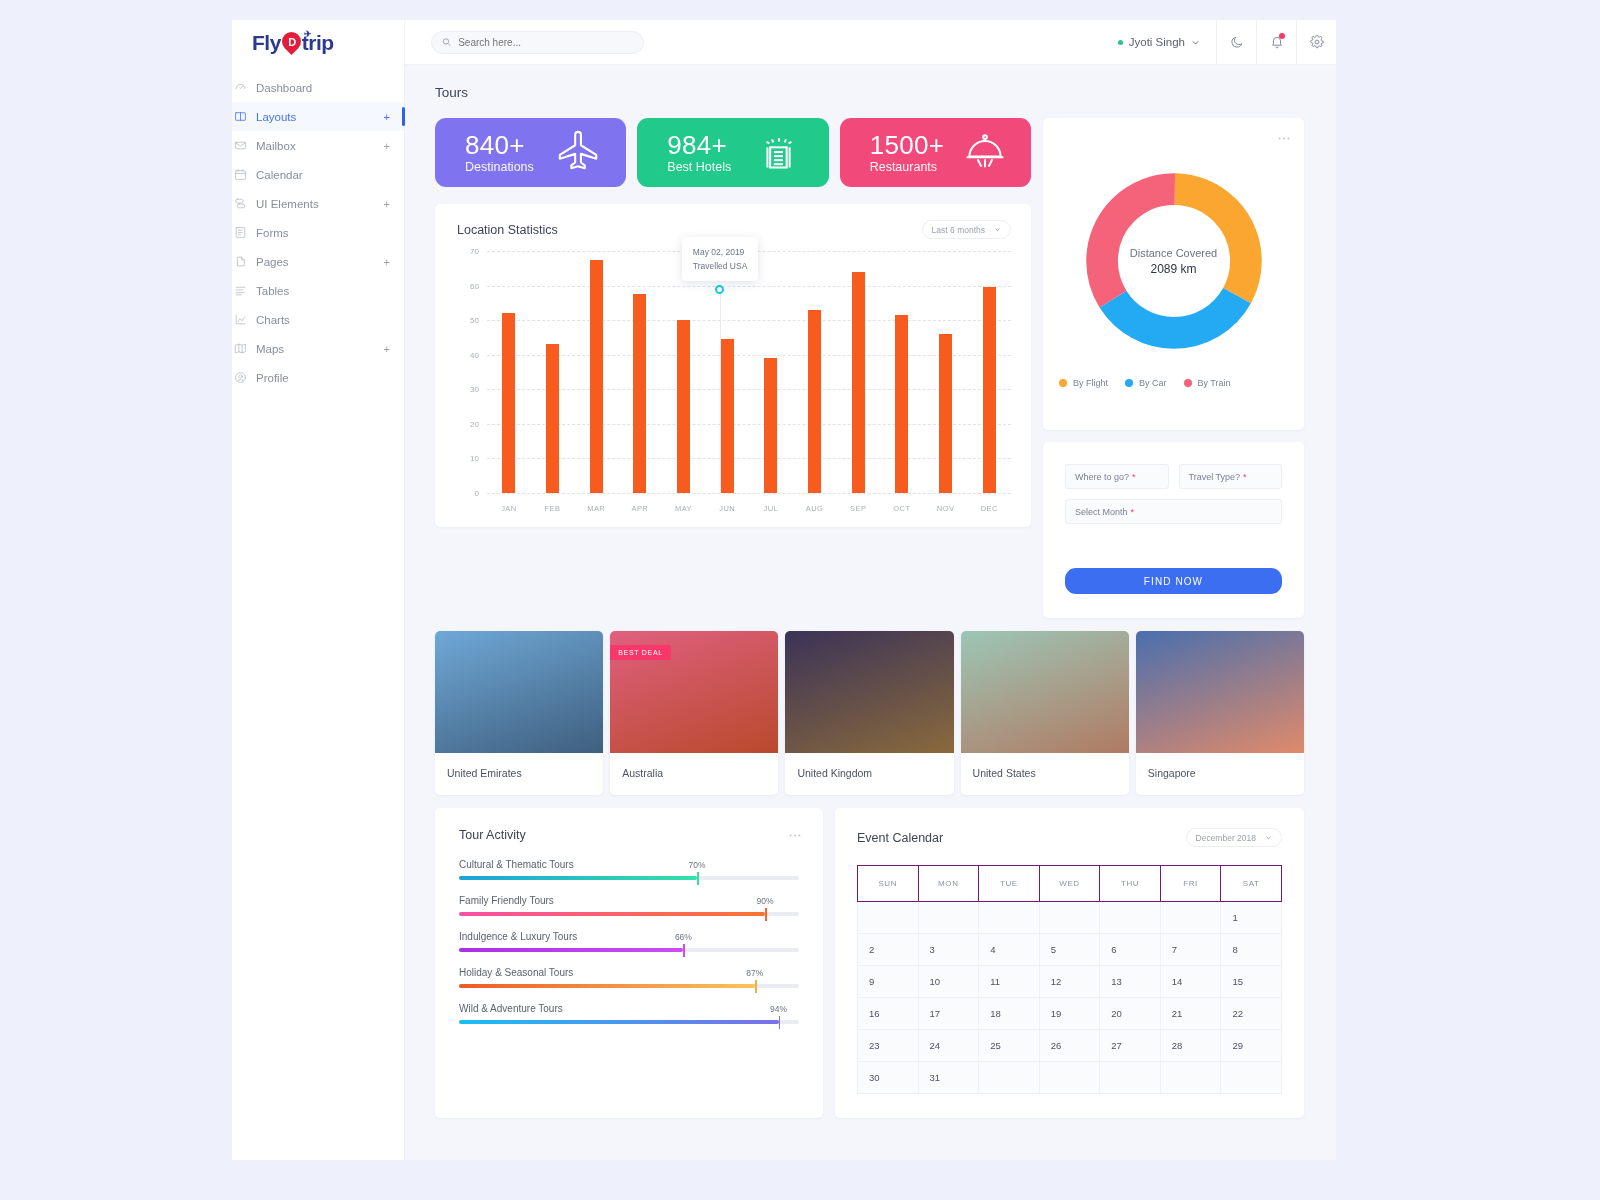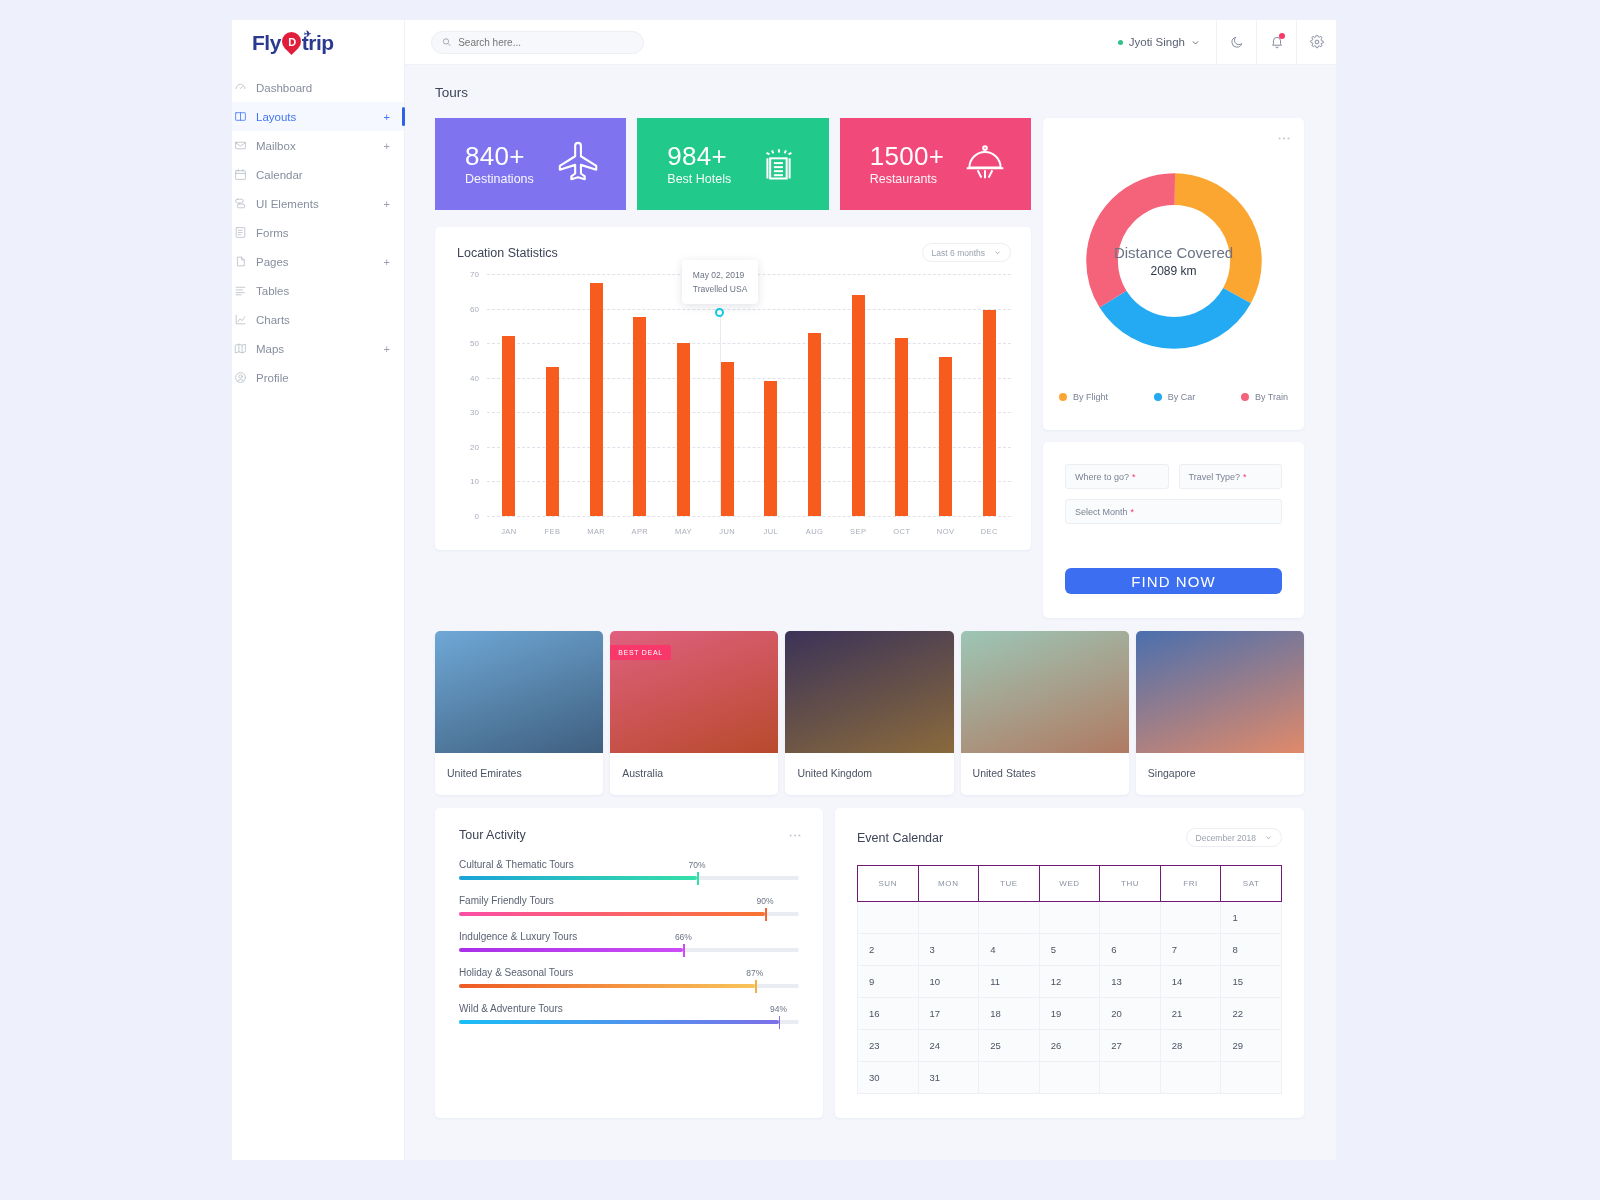--- a/index.html
+++ b/index.html
@@ -73,21 +73,21 @@
            border-radius: 50%; background: #f8376b; }
   
   .main { flex: 1; padding: 20px 32px 0 30px; overflow: hidden; }
   .page-title { font-size: 13.5px; color: #3c4456; margin-bottom: 18px; }
   .row { display: flex; gap: 12px; }
   .col-left { flex: 1 1 auto; min-width: 0; }
   .col-right { flex: 0 0 261px; }
   
   .stats { display: flex; gap: 11px; margin-bottom: 17px; }
   .stat {
-    flex: 1; height: 92px; border-radius: 0; color: #fff;
+    flex: 1; height: 69px; border-radius: 11px; color: #fff;
     display: flex; align-items: center; justify-content: space-between;
     padding: 0 24px 0 30px;
   }
   .stat .num { font-size: 26px; font-weight: 500; line-height: 1.15; letter-spacing: 0.3px; }
   .stat .lbl { font-size: 12.5px; opacity: .95; }
   .card { background: #fff; border-radius: 5px; box-shadow: 0 1px 3px rgba(42,52,87,.05); }
   
   .chart-card { padding: 16px 20px 14px 22px; }
   .card-head { display: flex; align-items: center; justify-content: space-between; }
   .card-title { font-size: 12.5px; color: #3c4456; }
@@ -114,37 +114,37 @@
     position: absolute; background: #fff; border-radius: 4px; padding: 8px 11px;
     box-shadow: 0 2px 10px rgba(42,52,87,.14); font-size: 8.5px; color: #6b7384;
     line-height: 1.65; white-space: nowrap;
   }
   
   .donut-card { padding: 14px 16px 16px; position: relative; height: 312px; }
   .kebab { position: absolute; right: 16px; top: 14px; color: #b6bcc8; font-size: 13px;
            letter-spacing: 0; line-height: 7px; writing-mode: vertical-rl; cursor: pointer; }
   .donut-wrap { display: flex; justify-content: center; align-items: center; margin-top: 34px; }
   .donut-center { position: absolute; text-align: center; width: 150px; }
-  .dc-lbl { font-size: 15px; color: #6b7384; }
+  .dc-lbl { font-size: 11px; color: #6b7384; }
   .dc-val { font-size: 12px; color: #2d3546; margin-top: 3px; }
-  .legend { display: flex; justify-content: space-between; gap: 11px; margin-top: 36px; }
+  .legend { display: flex; justify-content: flex-start; gap: 17px; margin-top: 22px; }
   .lg { display: flex; align-items: center; gap: 6px; font-size: 9px; color: #7a8294; }
   .lgd { width: 8px; height: 8px; border-radius: 50%; }
   
   .find-card { padding: 22px 22px 24px; margin-top: 12px; }
   .frow { display: flex; gap: 10px; margin-bottom: 10px; }
   .fin {
     flex: 1; height: 25px; border: 1px solid #eceef4; border-radius: 3px;
     background: #fafbfd; font-size: 9px; color: #7a8294;
     display: flex; align-items: center; padding: 0 9px; cursor: text;
   }
   .req { color: #f8376b; margin-left: 3px; }
   .findbtn {
-    height: 26px; background: #3b6ef0; border-radius: 6px; color: #fff;
-    font-size: 15px; letter-spacing: 1.1px; display: flex; align-items: center;
+    height: 26px; background: #3b6ef0; border-radius: 11px; color: #fff;
+    font-size: 10px; letter-spacing: 1.1px; display: flex; align-items: center;
     justify-content: center; cursor: pointer; margin-top: 44px;
   }
   
   .dests { display: flex; gap: 7px; margin-top: 13px; }
   .dest { flex: 1; background:#fff; border-radius: 5px; overflow: hidden;
           box-shadow: 0 1px 3px rgba(42,52,87,.06); }
   .dimg { height: 122px; position: relative; }
   .deal {
     position: absolute; left: 0; top: 14px; background: #f8376b; color: #fff;
     font-size: 7px; letter-spacing: .7px; padding: 4px 8px; border-radius: 0 2px 2px 0;

